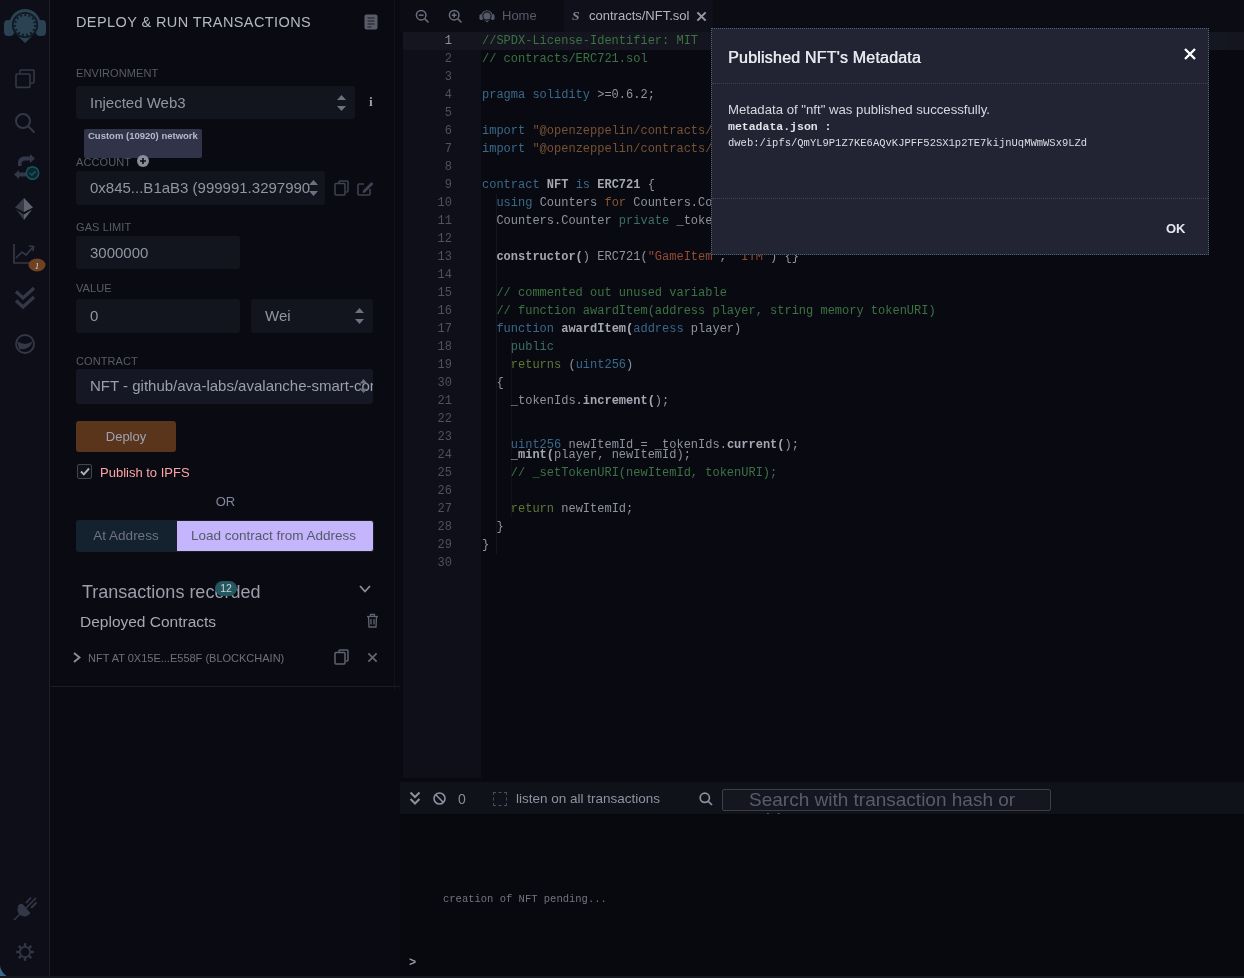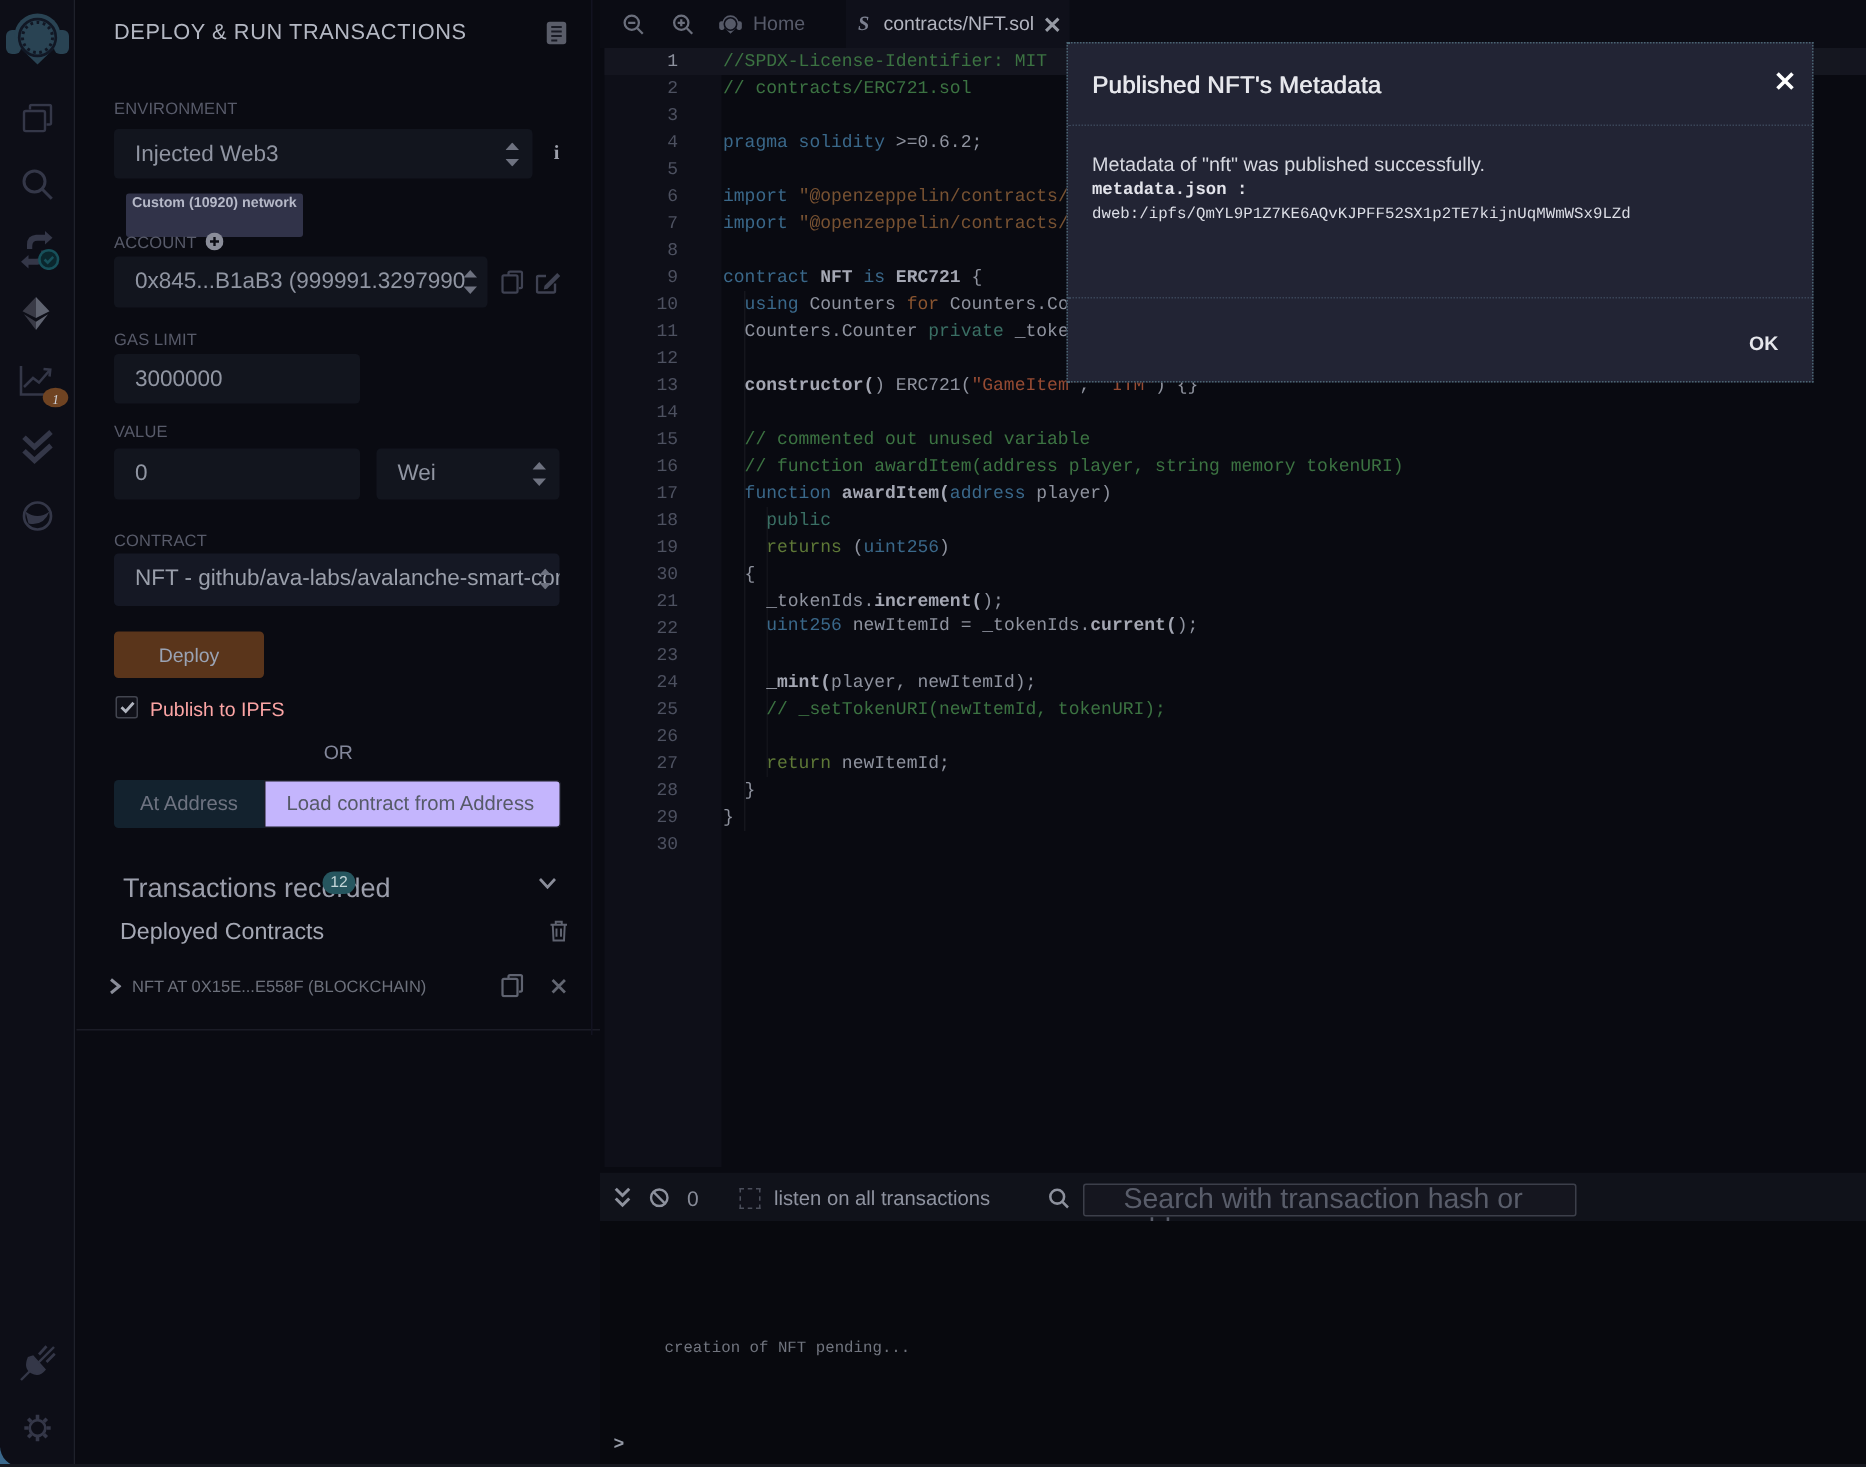--- a/index.html
+++ b/index.html
@@ -326,21 +326,21 @@
       <div class="cl" style="top:194px;">  <span class="k">using </span>Counters <span class="r">for</span> Counters.Counter;</div>
       <div class="cl" style="top:212px;">  Counters.Counter <span class="t">private</span> _tokenIds;</div>
       <div class="cl" style="top:248px;">  <span class="f">constructor(</span>) ERC721(<span class="s">"GameItem"</span>, <span class="s">"ITM"</span>) {}</div>
       <div class="cl" style="top:284px;">  <span class="c">// commented out unused variable</span></div>
       <div class="cl" style="top:302px;">  <span class="c">// function awardItem(address player, string memory tokenURI)</span></div>
       <div class="cl" style="top:320px;">  <span class="k">function </span><span class="f">awardItem(</span><span class="k">address</span> player)</div>
       <div class="cl" style="top:338px;">    <span class="t">public</span></div>
       <div class="cl" style="top:356px;">    <span class="ol">returns</span> (<span class="k">uint256</span>)</div>
       <div class="cl" style="top:374px;">  {</div>
       <div class="cl" style="top:392px;">    _tokenIds.<span class="f">increment(</span>);</div>
-      <div class="cl" style="top:408px;">    <span class="k">uint256</span> newItemId = _tokenIds.<span class="f">current(</span>);</div>
+      <div class="cl" style="top:436px;">    <span class="k">uint256</span> newItemId = _tokenIds.<span class="f">current(</span>);</div>
       <div class="cl" style="top:446px;">    <span class="f">_mint(</span>player, newItemId);</div>
       <div class="cl" style="top:464px;">    <span class="c">// _setTokenURI(newItemId, tokenURI);</span></div>
       <div class="cl" style="top:500px;">    <span class="ol">return</span> newItemId;</div>
       <div class="cl" style="top:518px;">  }</div>
       <div class="cl" style="top:536px;">}</div>
       <div class="abs" style="left:96px;top:194px;width:1px;height:360px;background:rgba(255,255,255,0.05);"></div>
       <div class="abs" style="left:111px;top:338px;width:1px;height:180px;background:rgba(255,255,255,0.04);"></div>
 
       <div class="abs" style="left:810px;top:32px;width:17px;height:18px;background:#151720;"></div>
     </div>

